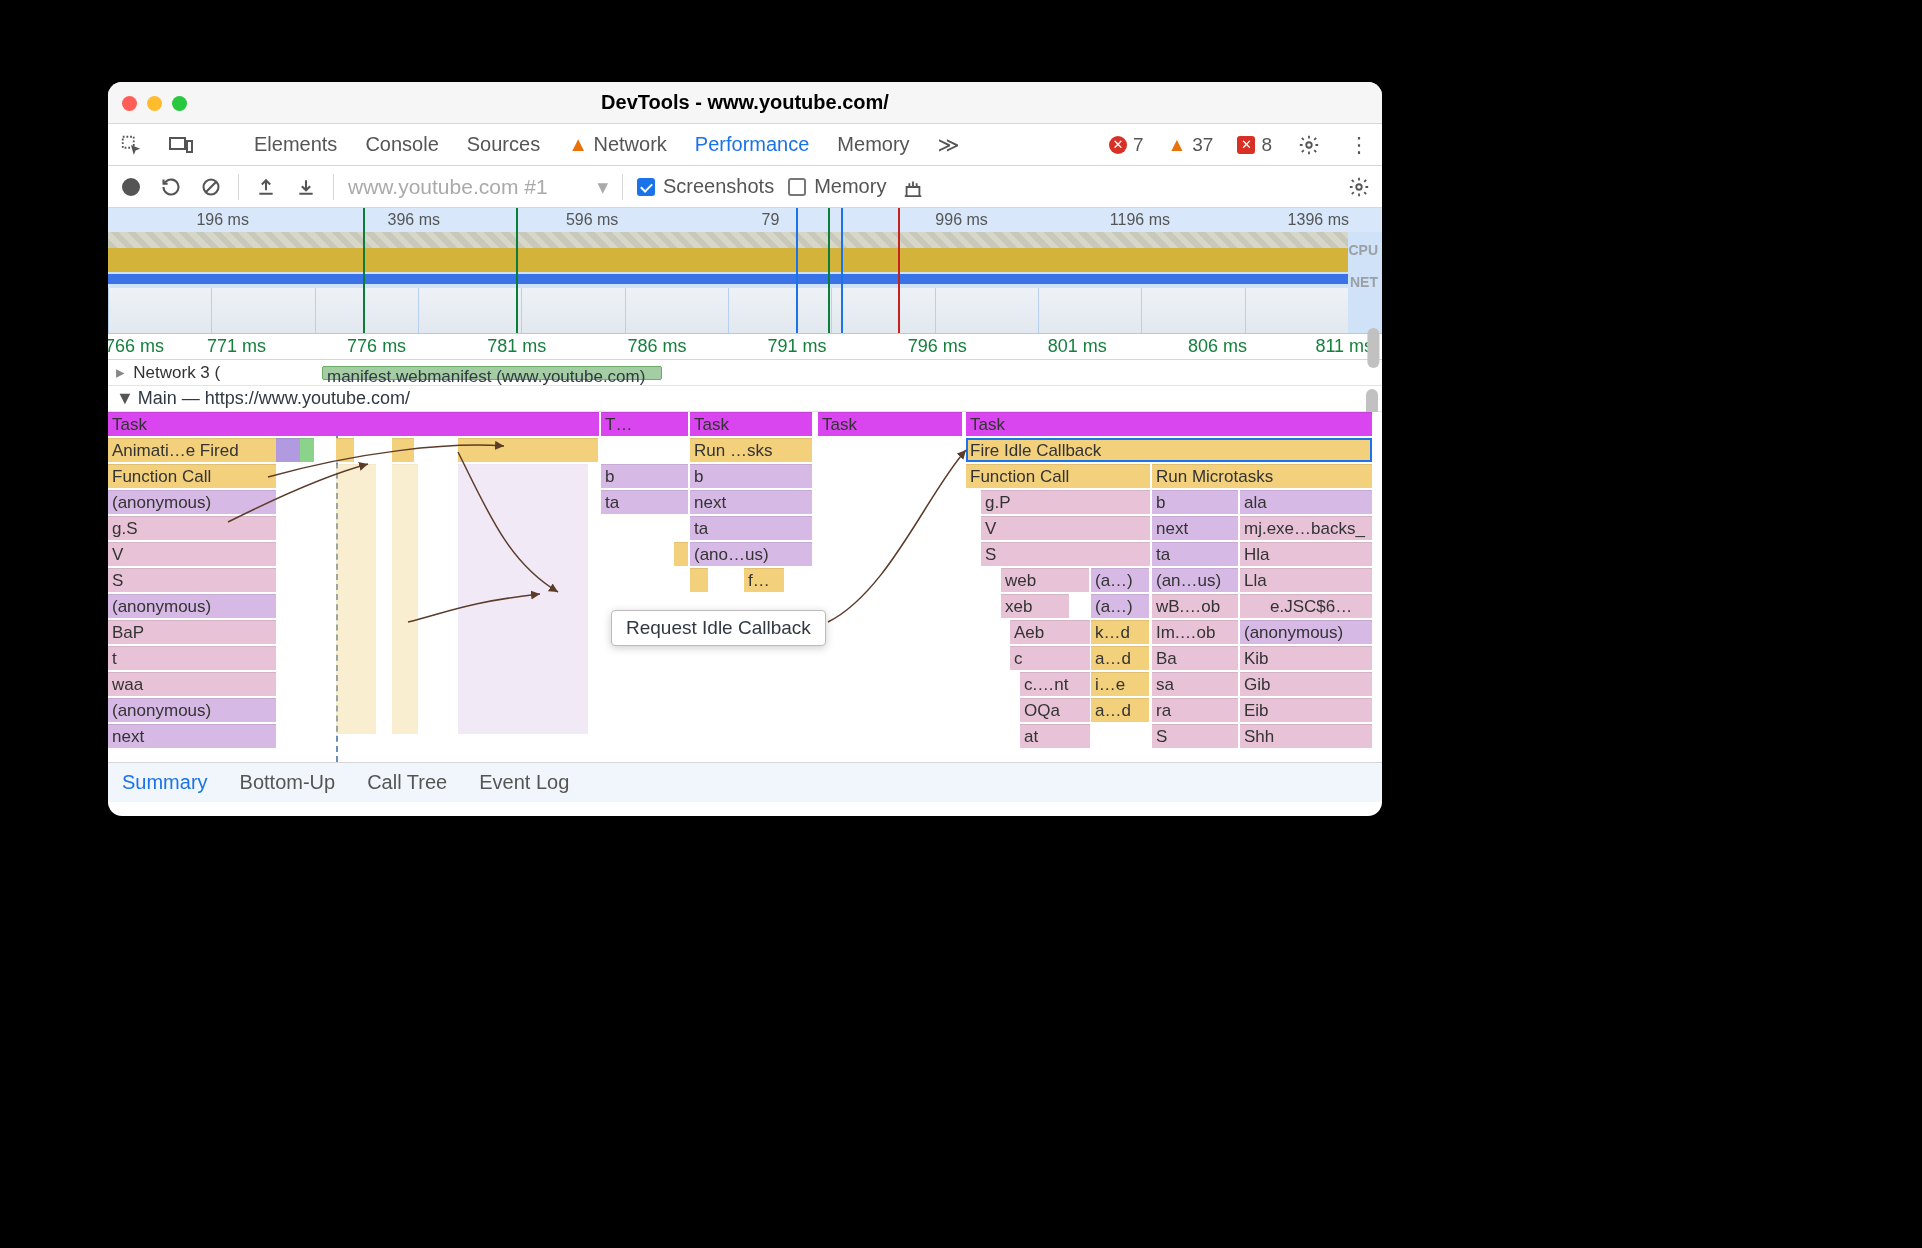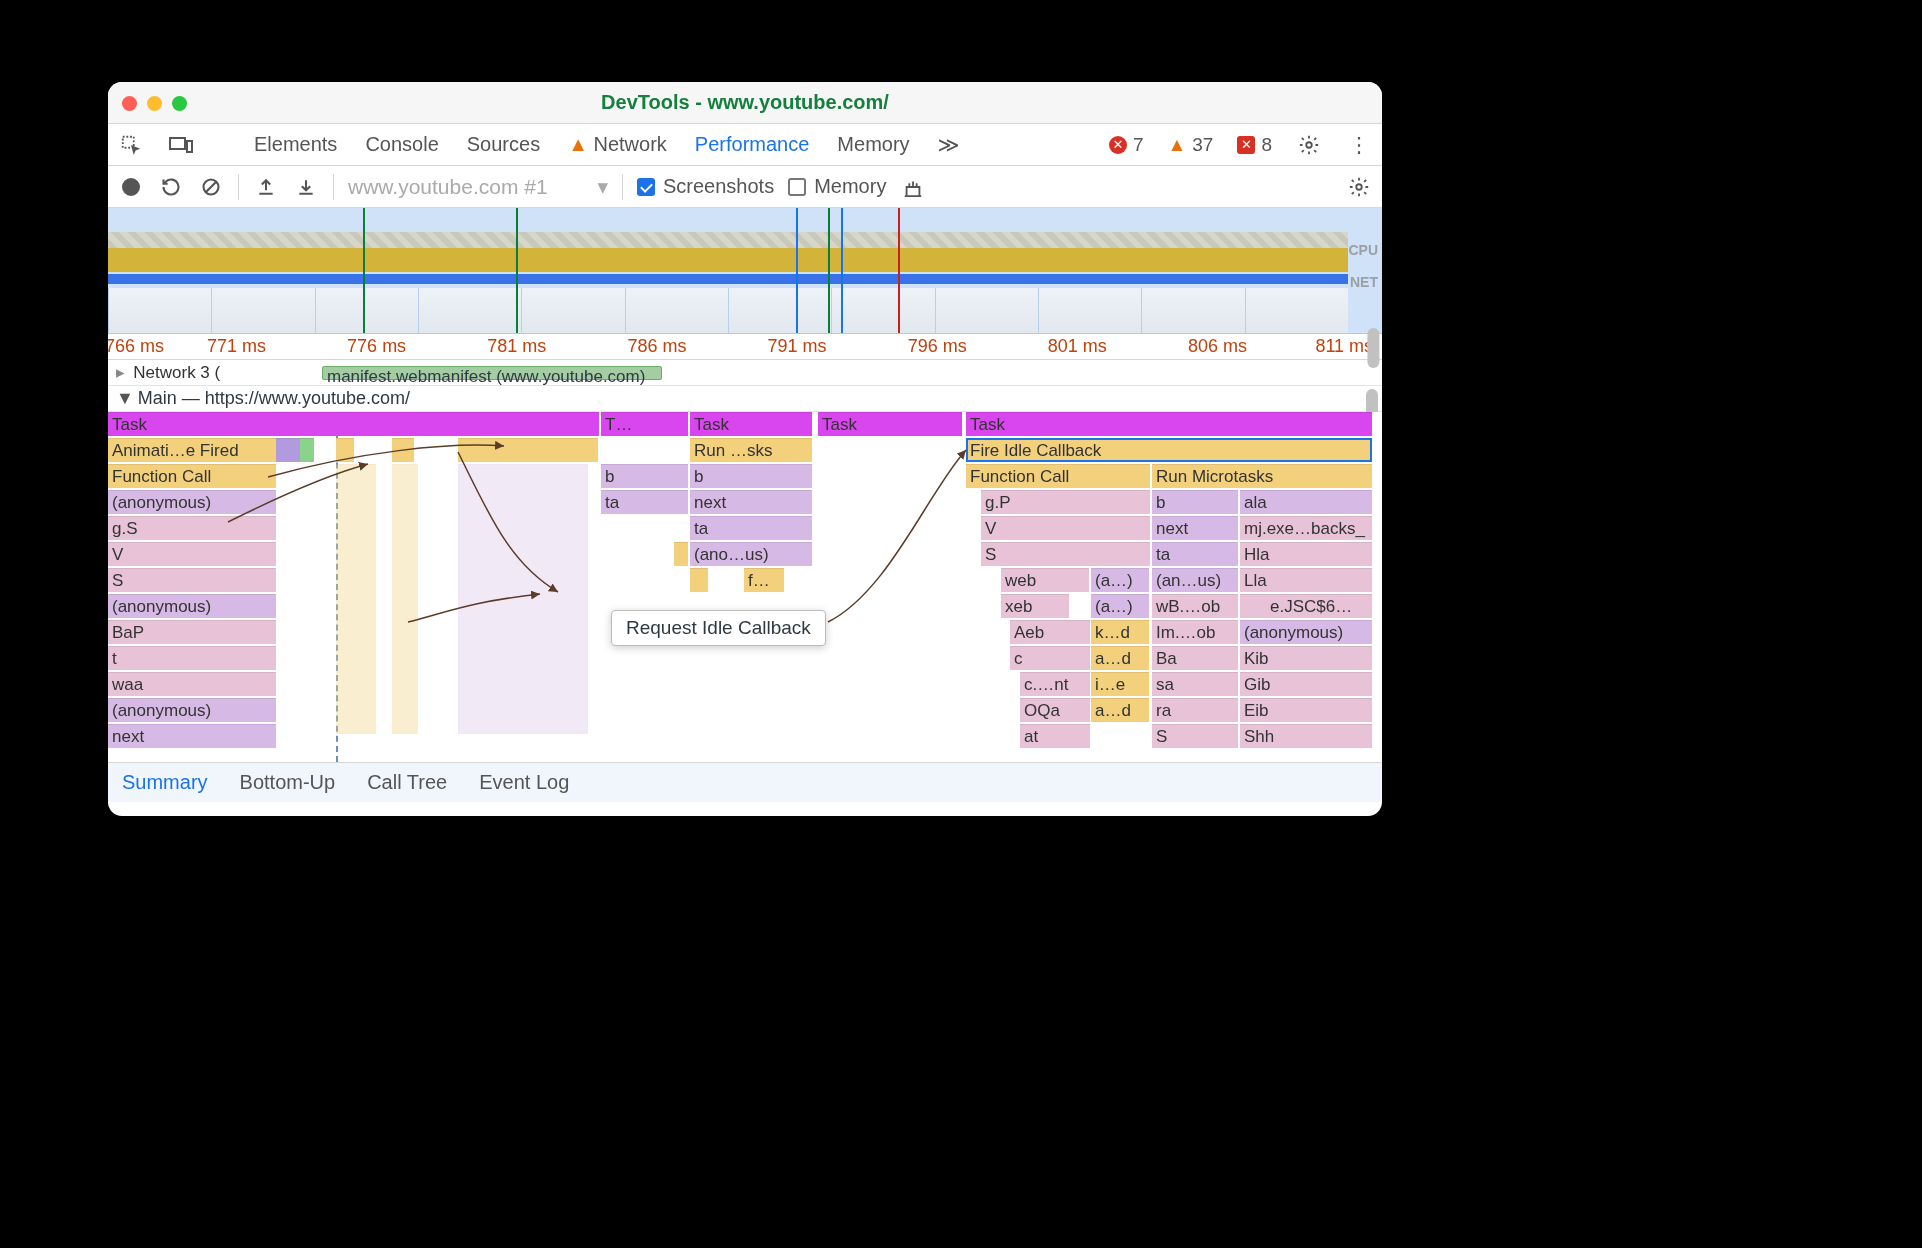--- a/index.html
+++ b/index.html
@@ -3,21 +3,21 @@
 <meta charset="utf-8">
 <style>
   * { box-sizing: border-box; margin: 0; padding: 0; }
   html, body { width: 1922px; height: 1248px; background: #000; font-family: -apple-system, BlinkMacSystemFont, "Segoe UI", Helvetica, Arial, sans-serif; font-size: 21px; color: #303942; }
   .window { position: absolute; left: 108px; top: 82px; width: 1274px; height: 734px; background: #fff; border-radius: 14px; overflow: hidden; box-shadow: 0 20px 60px rgba(0,0,0,.5); }
   
   .titlebar { height: 42px; background: #f6f6f6; display: flex; align-items: center; position: relative; border-bottom: 1px solid #d8d8d8; }
   .traffic { position: absolute; left: 14px; top: 14px; display: flex; gap: 10px; }
   .traffic span { width: 15px; height: 15px; border-radius: 50%; display: block; }
   .tl-close { background:#ff5f57; } .tl-min { background:#febc2e; } .tl-max { background:#28c840; }
-  .title { flex:1; text-align:center; font-size: 20px; font-weight: 600; color:#15803d; }
+  .title { flex:1; text-align:center; font-size: 20px; font-weight: 600; color:#000000; }
   
   .tabstrip { height: 42px; display:flex; align-items:center; border-bottom: 1px solid #d6d6d6; padding: 0 10px; gap: 24px; color:#555; }
   .tabstrip .spacer { flex: 1; }
   .tabstrip .tab { font-size: 20px; padding: 0 2px; cursor: pointer; }
   .tabstrip .tab.active { color:#1a73e8; }
   .icon-btn { width: 26px; height: 26px; display:inline-flex; align-items:center; justify-content:center; color:#555; }
   .warn-tri { color:#e8710a; }
   .count-pill { display:inline-flex; align-items:center; gap:6px; font-size: 19px;}
   .red-circ { width:18px; height:18px; border-radius:50%; background:#d93025; color:#fff; display:inline-flex; justify-content:center; align-items:center; font-size:13px; line-height:1; }
   .red-sq { width:18px; height:18px; background:#d93025; color:#fff; display:inline-flex; justify-content:center; align-items:center; font-size:13px; border-radius:3px;}
@@ -37,21 +37,21 @@
   .cpu { position:absolute; left:0; right:34px; top:24px; height:40px;}
   .cpu-bg { position:absolute; inset:0; background:repeating-linear-gradient(45deg,#d7d7c9 0 6px,#c9c9bb 6px 12px);}
   .cpu-wave { position:absolute; inset:0; background:linear-gradient(to top,#d4b33a 0%, #d4b33a 60%, transparent 60%);}
   .net { position:absolute; left:0; right:34px; top:66px; height:10px; background:#3a72e8;}
   .thumbs { position:absolute; left:0; right:34px; top:80px; bottom:0; background:#cfe2f8; display:flex;}
   .thumbs div { flex:1; border-left:1px solid #b8d0f0; background:linear-gradient(#eef2f7,#e2e8ef);}
   .side-label { position:absolute; right:4px; font-size:14px; font-weight:700; color:#9aa0a6;margin-left:32px;}
   .ruler-line { position:absolute; top:0; bottom:0; width:2px; }
   
   .bigrule { height: 26px; position:relative; border-bottom:1px solid #d6d6d6;}
-  .bigrule span { position:absolute; top:2px; transform:translateX(-5%); font-size:18px; color:#c2410c;}
+  .bigrule span { position:absolute; top:2px; transform:translateX(-5%); font-size:18px; color:#15803d;}
   
   .netrow { height:26px; display:flex; align-items:center; font-size:17px; border-bottom:1px solid #e4e4e4; background:#fff;}
   .netrow .hdr { width:210px; padding-left:8px; color:#333;}
   .netrow .bar { position:relative; flex:1; height:100%;}
   .netbar { position:absolute; top:6px; height:14px; background:#a5cda3; border:1px solid #6cab68; border-radius:2px;}
   .tri-toggle { display:inline-block; color:#888; margin-right:4px;}
   
   .mainlabel { height:26px; display:flex; align-items:center; font-size:18px; background:#fff; border-bottom:1px solid #e4e4e4; padding-left:8px;}
   
   .flame { position:relative; height: 350px; overflow:hidden; background:#fff;}
@@ -182,20 +182,29 @@
     <span class="spacer" style="flex:1"></span>
     <span class="icon-btn">
       <svg width="22" height="22" viewBox="0 0 24 24" fill="none" stroke="currentColor" stroke-width="2">
           <circle cx="12" cy="12" r="3"></circle>
           <path d="M12 2v3M12 19v3M4.2 4.2l2.1 2.1M17.7 17.7l2.1 2.1M2 12h3M19 12h3M4.2 19.8l2.1-2.1M17.7 6.3l2.1-2.1"></path>
         </svg>
     </span>
   </div>
 
   <div class="overview">
+    <div class="overview-ticks">
+      <span style="left:9%">196 ms</span>
+      <span style="left:24%">396 ms</span>
+      <span style="left:38%">596 ms</span>
+      <span style="left:52%">79</span>
+      <span style="left:67%">996 ms</span>
+      <span style="left:81%">1196 ms</span>
+      <span style="left:95%">1396 ms</span>
+    </div>
     <div class="cpu">
         <div class="cpu-bg"></div>
         <div class="cpu-wave"></div>
       </div>
     <div class="net"></div>
     <div class="thumbs">
       <div></div>
         <div></div>
         <div></div>
         <div></div>

